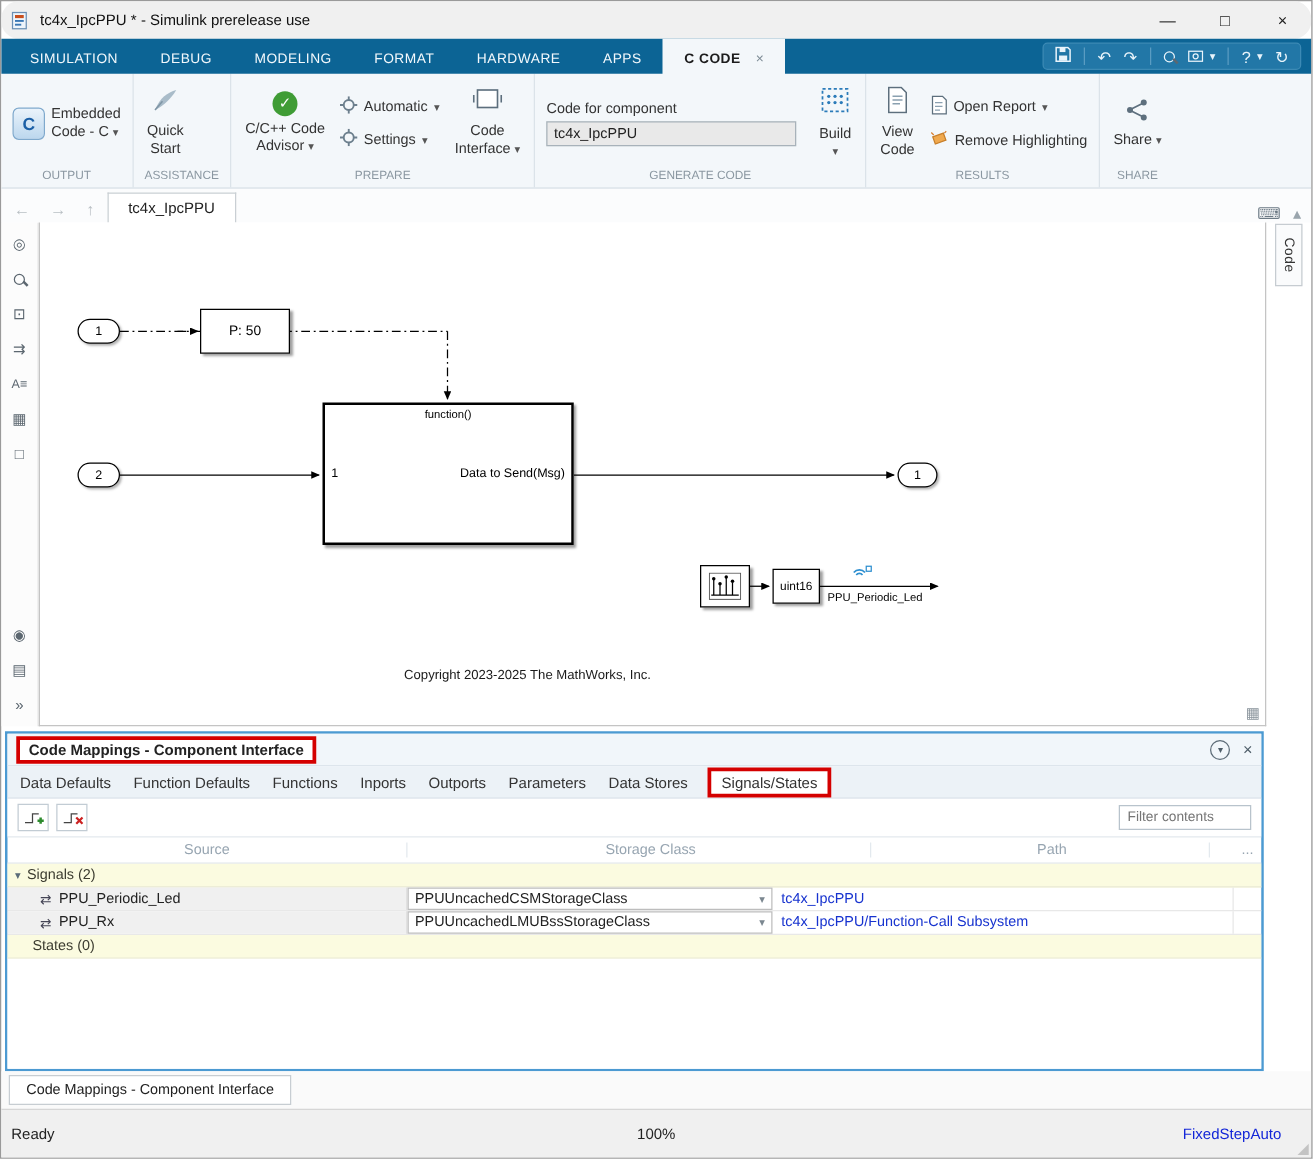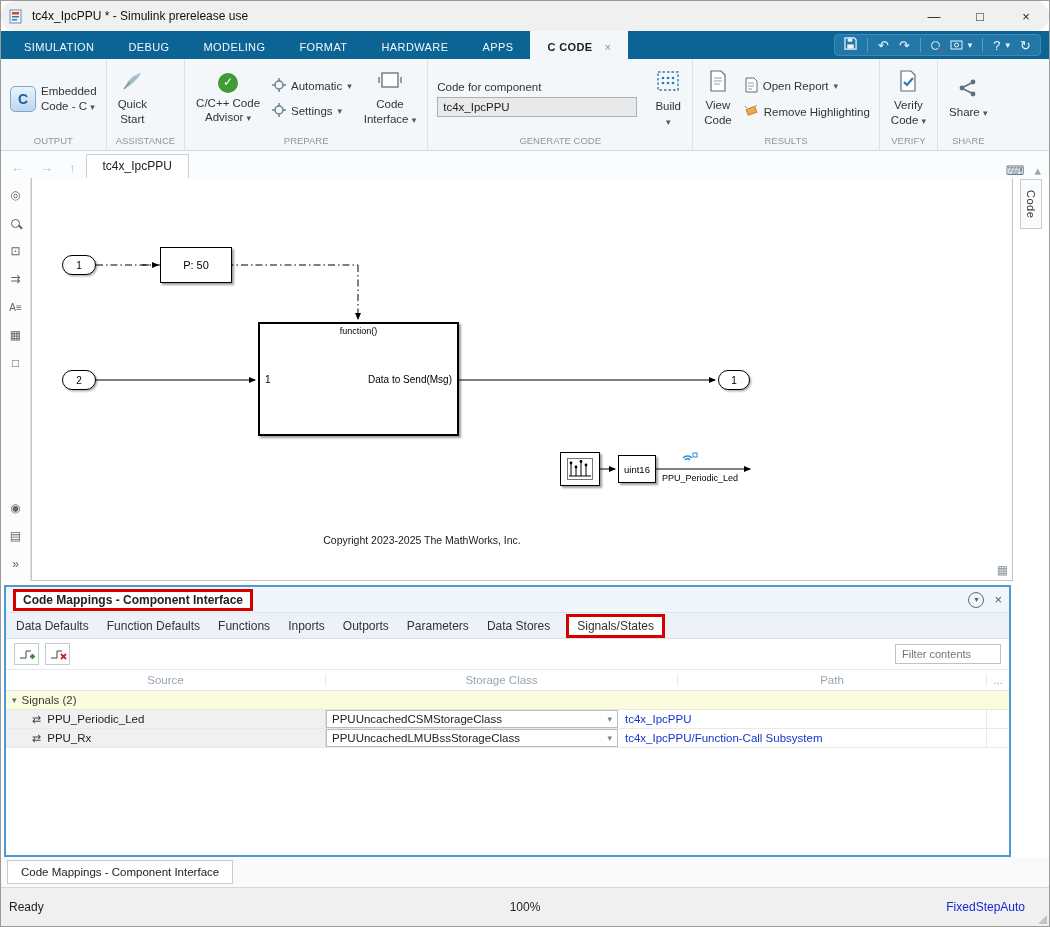--- a/index.html
+++ b/index.html
@@ -80,21 +80,21 @@
   .panel-header { height: 26px; background: #f1f6fa; display: flex; align-items: center; padding: 0 7px; border-bottom: 1px solid #dde5ec; }
   .red-box { border: 3px solid #d40000; background: #fff; padding: 1px 7px; font-size: 12px; font-weight: bold; color: #222; }
   .ph-right { margin-left: auto; display: flex; align-items: center; gap: 10px; color: #4e5d68; }
   .circ-btn { width: 16px; height: 16px; border: 1px solid #5c6b77; border-radius: 50%; display: flex; align-items: center; justify-content: center; font-size: 8px; }
   .panel-tabs { height: 26px; background: #ecf2f7; display: flex; align-items: center; padding: 0 8px; gap: 14px; border-bottom: 1px solid #d8e0e7; }
   .ptab { font-size: 12px; color: #333; padding: 4px 2px; }
   .ptab-active { background: #fff; font-weight: normal; border: 3px solid #d40000; padding: 2px 8px; }
   .panel-toolbar { height: 30px; display: flex; align-items: center; gap: 6px; padding: 0 8px; background: #fff; }
   .tool-btn { width: 25px; height: 22px; border: 1px solid #c2ccd4; background: #fff; display: flex; align-items: center; justify-content: center; }
   .filter-input { margin-left: auto; width: 106px; height: 20px; border: 1px solid #b8c3cc; font-size: 11px; padding: 0 6px; color: #333; font-family: "Liberation Sans", sans-serif; }
-  .thead { display: flex; height: 22px; border-top: 1px solid #e3e9ee; border-bottom: 1px solid #dfe5ea; align-items: center; font-size: 11.5px; color: #97a5b1; }
+  .thead { display: flex; height: 22px; border-top: 1px solid #e3e9ee; border-bottom: 1px solid #dfe5ea; align-items: center; font-size: 11.5px; color: #97a5b1; gap: 19px; }
   .col-src { width: 320px; text-align: center; border-right: 1px solid #e3e9ee; }
   .col-sc { width: 352px; text-align: center; border-right: 1px solid #e3e9ee; }
   .col-path { flex: 1; text-align: center; border-right: 1px solid #e3e9ee; }
   .col-more { width: 22px; text-align: center; }
   .group-row { height: 19px; background: #fbfbe0; display: flex; align-items: center; font-size: 11.5px; color: #3c3c30; border-bottom: 1px solid #e9e9d4; padding-left: 6px; gap: 5px; }
   .data-row { height: 19px; display: flex; font-size: 11.5px; border-bottom: 1px solid #e8e8e8; align-items: stretch; }
   .cell-src { width: 320px; background: #f0f0f0; display: flex; align-items: center; gap: 6px; padding-left: 26px; border-right: 1px solid #dcdcdc; color: #222; }
   .cell-sc { width: 292px; background: #fff; border: 1px solid #bdbdbd; display: flex; align-items: center; justify-content: space-between; padding: 0 5px; color: #222; }
   .cell-sc .dd { color: #7b8790; font-size: 9px; }
   .cell-path { flex: 1; display: flex; align-items: center; padding-left: 7px; color: #1733cf; border-right: 1px solid #e8e8e8; }
@@ -270,32 +270,20 @@
                   <rect x="3" y="4" width="9" height="6" transform="rotate(-20 7 7)" fill="#f0a94e" stroke="#c77f2a"></rect>
                   <path d="M1 2 l2 2 M13 1 l-1.5 1.5" stroke="#d98030"></path>
                 </svg></span>
             <span>Remove Highlighting</span>
           </div>
         </div>
       </div>
       <div class="seclabel">RESULTS</div>
     </div>
 
-    <div class="rsec">
-      <div class="rsec-content">
-        <div class="vbtn">
-          <span><svg width="20" height="22" viewBox="0 0 20 22">
-                <path d="M3 1 h10 l4 4 v16 H3 z" fill="#fff" stroke="#5d6f7d" stroke-width="1.2"></path>
-                <path d="M6 12 l3 3 l6 -7" stroke="#2b7bb9" stroke-width="2.2" fill="none"></path>
-              </svg></span>
-          <span><span>Verify</span><br><span>Code</span> <span class="dd-arrow">▾</span></span>
-        </div>
-      </div>
-      <div class="seclabel">VERIFY</div>
-    </div>
 
     <div class="rsec" style="border-right:none;">
       <div class="rsec-content">
         <div class="vbtn">
           <span><svg width="20" height="20" viewBox="0 0 20 20">
                 <circle cx="4" cy="10" r="2.4" fill="#5d6f7d"></circle>
                 <circle cx="15" cy="4" r="2.4" fill="#5d6f7d"></circle>
                 <circle cx="15" cy="16" r="2.4" fill="#5d6f7d"></circle>
                 <path d="M5.5 9 L13.5 5 M5.5 11 L13.5 15" stroke="#5d6f7d" stroke-width="1.4"></path>
               </svg></span>
@@ -472,20 +460,23 @@
         <span class="cell-sc">
           <span>PPUUncachedLMUBssStorageClass</span>
           <span class="dd">▾</span>
         </span>
         <span class="cell-path">
           <span>tc4x_IpcPPU/Function-Call Subsystem</span>
         </span>
         <span class="col-more"></span>
       </div>
 
+      <div class="group-row" style="padding-left:20px;">
+        <span>States (0)</span>
+      </div>
 
       <div class="panel-body-empty"></div>
     </div>
     <div class="panel-spacer"></div>
   </div>
 
   <div class="bottom-strip">
     <span class="bottom-tab">Code Mappings - Component Interface</span>
   </div>
 

